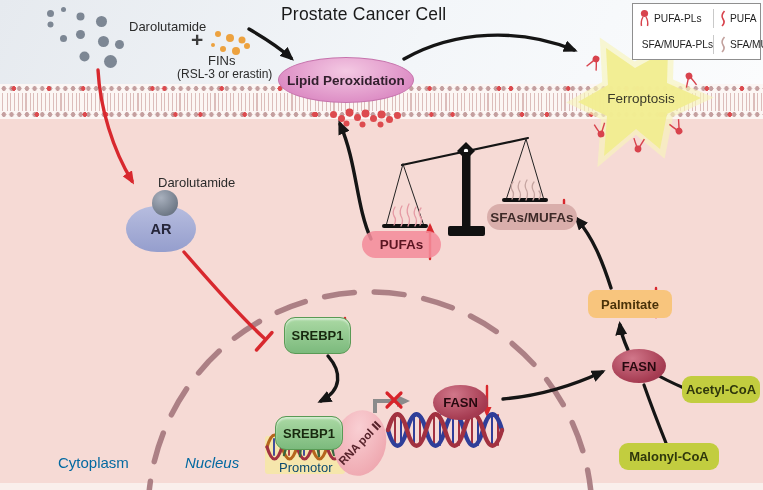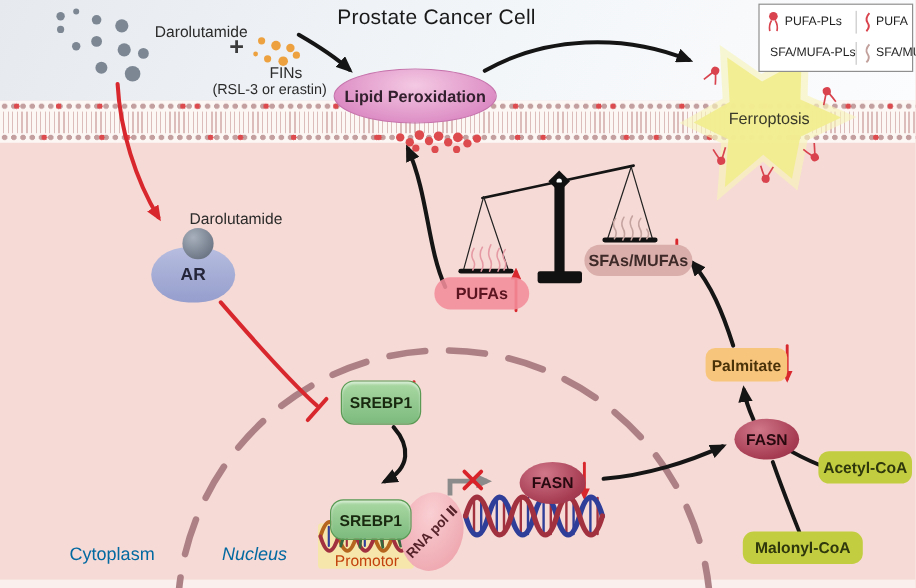--- a/index.html
+++ b/index.html
@@ -37,44 +37,44 @@
       32px -1px 0 .5px #dd4b4f,40px 4px 0 0 #dd4b4f,48px 0 0 .5px #dd4b4f,
       56px 5px 0 0 #dd4b4f,64px 1px 0 0 #dd4b4f,13px 9px 0 -.5px #dd4b4f,
       29px 10px 0 -.5px #dd4b4f,47px 10px 0 -.5px #dd4b4f;}
   
   #art{left:0;top:0;z-index:3;}
   
   .lbl{z-index:5;color:#2b2b2b;white-space:nowrap;}
   .title{left:281px;top:4px;font-size:17.5px;color:#1a1a1a;letter-spacing:.2px;}
   .drug-top{left:129px;top:19px;font-size:13px;}
   .plus{left:191px;top:28px;font-size:21px;font-weight:600;color:#3c3c3c;}
-  .fins{left:208px;top:53px;width:44px;text-align:right;font-size:13px;}
+  .fins{left:208px;top:53px;width:44px;text-align:left;font-size:13px;}
   .fins-sub{left:177px;top:67px;font-size:12px;}
   .compartment{font-size:15px;color:#0369a1;}
   .cyto{left:58px;top:454px;}
   .nuc{left:185px;top:454px;font-style:italic;}
   .ferro-lbl{left:598px;top:91px;width:86px;text-align:center;font-size:13.5px;color:#3a3a2a;}
   .box{z-index:5;display:flex;align-items:center;justify-content:center;font-weight:600;text-align:right;}
   .lp-ellipse{left:278px;top:57px;width:134px;height:44px;border-radius:50%;
     background:radial-gradient(ellipse at 50% 30%,#f4c9e3,#dd8ec5 72%,#cf7ab6);
     border:1px solid #c673ac;font-size:13.5px;color:#33202e;}
   .green-box{background:linear-gradient(180deg,#abd9a4,#7cba7d);border:1.5px solid #5a9a55;
     border-radius:11px;font-size:13px;color:#18290f;box-shadow:inset 0 2px 2px rgba(255,255,255,.5);}
   .srebp1a{left:284px;top:317px;width:65px;height:35px;}
   .srebp1b{left:275px;top:416px;width:66px;height:32px;z-index:6;}
-  .promotor-lbl{left:279px;top:460px;font-size:13px;color:#c2410c;z-index:6;}
+  .promotor-lbl{left:279px;top:460px;font-size:13px;color:#0c4a6e;z-index:6;}
   .rnapol{left:334px;top:410px;width:52px;height:66px;border-radius:50%;
     background:radial-gradient(ellipse at 42% 28%,#f9cfd3,#efa9b1 75%,#eb9ea8);
     transform:rotate(12deg);z-index:5;display:flex;align-items:center;justify-content:center;}
   .rnapol-text{transform:rotate(-58deg);font-size:11.5px;font-weight:600;color:#57232b;white-space:nowrap;}
   .fasn{border-radius:50%;background:radial-gradient(ellipse at 38% 28%,#d1778a,#a63c52 68%,#90304a);
     font-size:13px;color:#27090f;}
   .fasn-nuc{left:433px;top:385px;width:55px;height:35px;}
   .fasn-cyt{left:612px;top:349px;width:54px;height:34px;}
-  .palmitate{left:588px;top:290px;width:68px;height:28px;border-radius:8px;background:#f8c57d;
+  .palmitate{left:588px;top:290px;width:84px;height:28px;border-radius:8px;background:#f8c57d;
     font-size:13px;color:#4a3209;}
   .coa{background:#c2cd3f;border-radius:9px;font-size:13px;color:#2f370c;}
   .acetyl{left:682px;top:376px;width:78px;height:27px;}
   .malonyl{left:619px;top:443px;width:100px;height:27px;}
   .pill{border-radius:14px;font-size:13.5px;}
   .pufas{left:362px;top:231px;width:79px;height:27px;background:rgba(244,140,155,.88);color:#5b1521;}
   .sfas{left:487px;top:204px;width:90px;height:26px;background:#d9aeab;color:#3e2a28;}
   .drug-ar{left:158px;top:175px;font-size:13px;}
   .ar-blob{left:126px;top:206px;width:70px;height:46px;border-radius:46%/52%;
     background:linear-gradient(180deg,#b7bddf,#959ecd);font-size:14.5px;color:#26263a;font-weight:600;}

